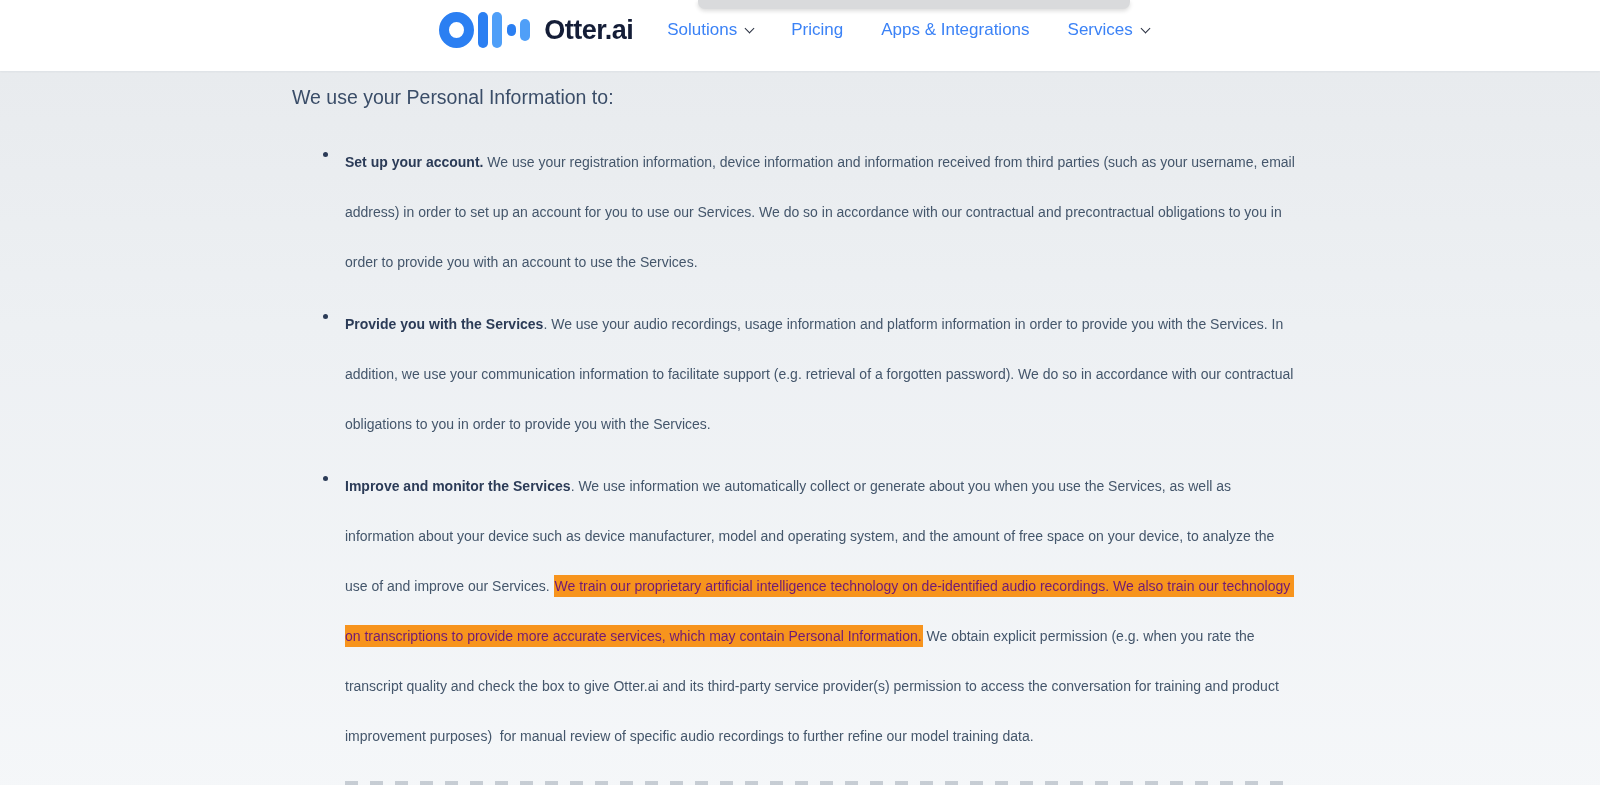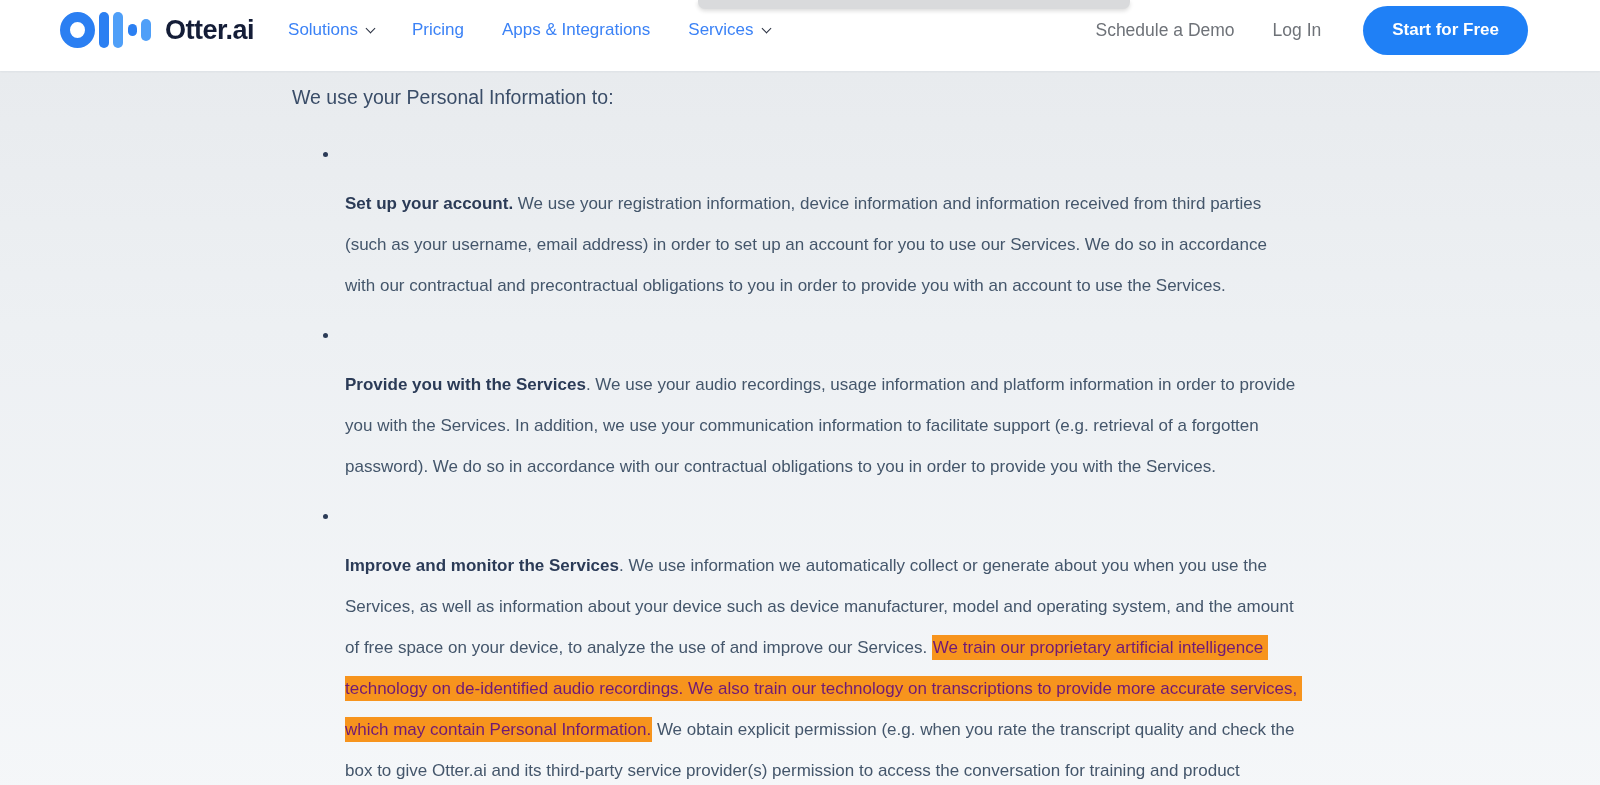--- a/index.html
+++ b/index.html
@@ -51,23 +51,22 @@
   .content{
     height:730px;
     background:linear-gradient(180deg,#e8ebee 0%, #edf0f3 35%, #f5f7f9 100%);
     padding:12px 0 0 292px;
   }
   .intro{ font-size:19.5px; color:#3a4d68; line-height:28px; }
   ul.policy-list{ list-style:none; margin-top:26px; padding-left:31px; }
   ul.policy-list li{ display:flex; gap:17px; margin-bottom:12px; }
   .bullet-marker{ width:5px; height:5px; border-radius:50%; background:#2b3b57; margin-top:15px; flex:none; }
   .policy-text{
-    width:955px; font-size:17px; line-height:41px; color:#44566b;
+    width:955px; font-size:14px; line-height:50px; color:#44566b;
     white-space:pre-wrap;
-    margin-top:46px;
   }
   .policy-text strong{ color:#2b3b57; font-weight:700; }
   mark.hl{ background:#f7941d; color:#701a75; padding:3px 1px; }
 
   
   .clipped-line{
     width:940px; height:6px; margin-top:8px; opacity:.4;
     background:repeating-linear-gradient(90deg, rgba(68,86,107,.65) 0 13px, transparent 13px 25px);
   }
 </style>
@@ -88,25 +87,20 @@
     <span class="logo-text">Otter.ai</span>
   </div>
 
   <nav class="nav-links">
     <span class="nav-link"><span>Solutions</span><span class="chev"></span></span>
     <span class="nav-link"><span>Pricing</span></span>
     <span class="nav-link"><span>Apps &amp; Integrations</span></span>
     <span class="nav-link"><span>Services</span><span class="chev"></span></span>
   </nav>
 
-  <div class="nav-right">
-    <span class="nav-secondary">Schedule a Demo</span>
-    <span class="nav-secondary">Log In</span>
-    <button class="cta-btn">Start for Free</button>
-  </div>
 </header>
 
 <main class="content">
   <p class="intro">We use your Personal Information to:</p>
 
   <ul class="policy-list">
     <li>
       <span class="bullet-marker"></span>
       <p class="policy-text"><strong>Set up your account.</strong><span> We use your registration information, device information and information received from third parties (such as your username, email address) in order to set up an account for you to use our Services. We do so in accordance with our contractual and precontractual obligations to you in order to provide you with an account to use the Services.</span></p>
     </li>

